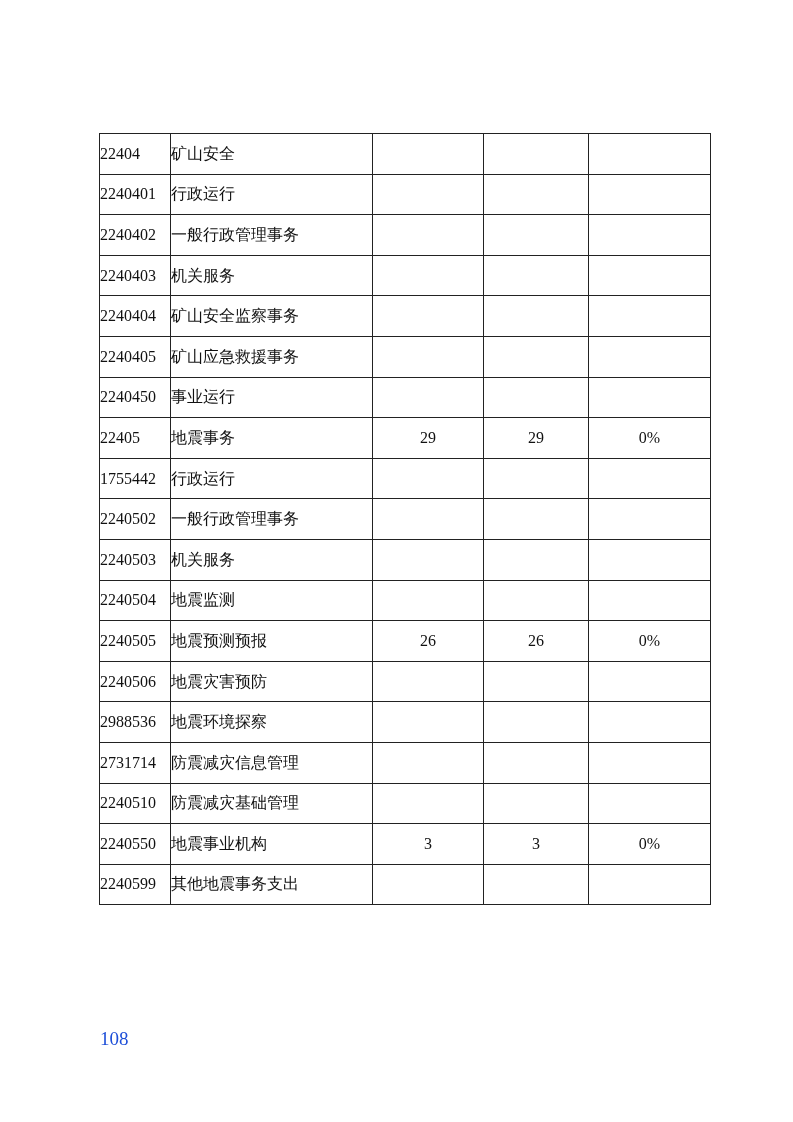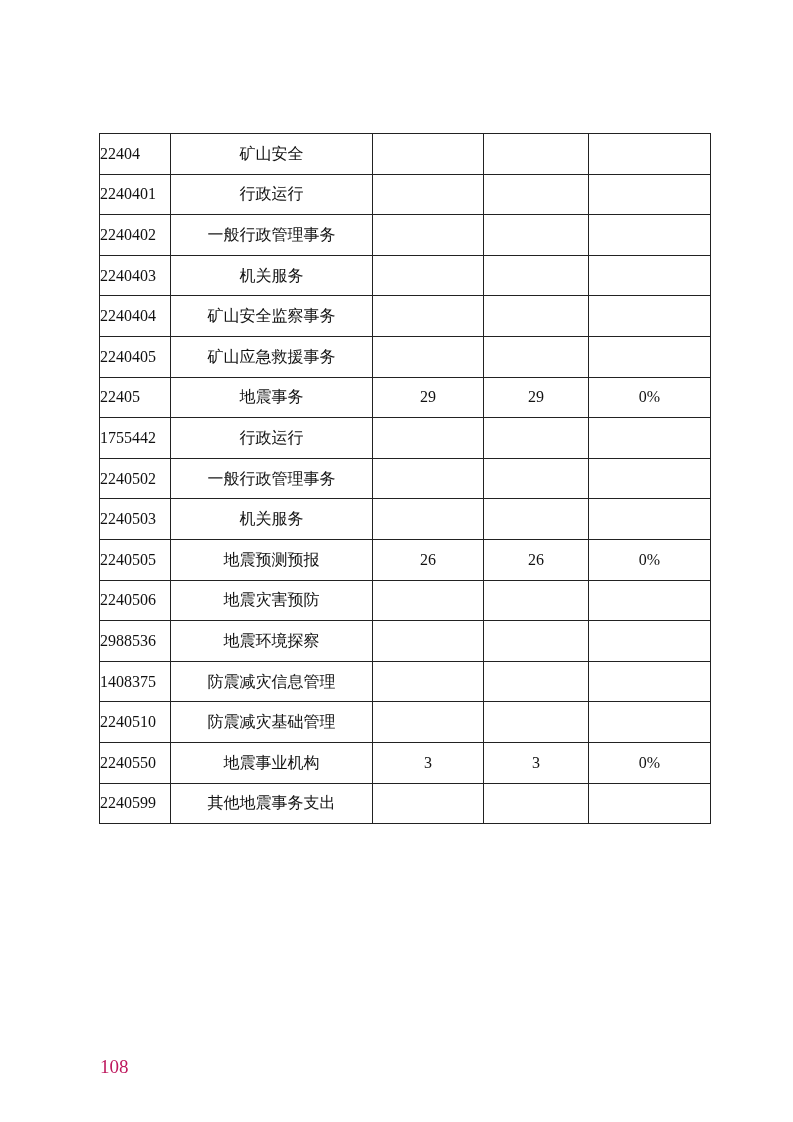--- a/index.html
+++ b/index.html
@@ -36,32 +36,32 @@
     overflow: hidden;
     white-space: nowrap;
   }
   td.col-code {
     width: 70px;
     text-align: left;
     padding-left: 5px;
   }
   td.col-name {
     width: 201px;
-    text-align: center;
+    text-align: left;
     padding-left: 8px;
   }
   td.col-v1 { width: 110px; text-align: center; }
   td.col-v2 { width: 104px; text-align: center; }
   td.col-v3 { width: 121px; text-align: center; }
   .page-number {
     position: absolute;
     left: 100px;
-    top: 1056px;
+    top: 1028px;
     font-size: 19px;
-    color: #be185d;
+    color: #1d4ed8;
   }
 </style>
 </head>
 <body>
 
 <div class="page">
 
   <div class="table-wrap">
     <table class="budget">
       <tbody>
@@ -96,20 +96,27 @@
           <tr>
     <td class="col-code">2240404</td>
     <td class="col-name">矿山安全监察事务</td>
     <td class="col-v1"></td>
     <td class="col-v2"></td>
     <td class="col-v3"></td>
   </tr>
           <tr>
     <td class="col-code">2240405</td>
     <td class="col-name">矿山应急救援事务</td>
+    <td class="col-v1"></td>
+    <td class="col-v2"></td>
+    <td class="col-v3"></td>
+  </tr>
+          <tr>
+    <td class="col-code">2240450</td>
+    <td class="col-name">事业运行</td>
     <td class="col-v1"></td>
     <td class="col-v2"></td>
     <td class="col-v3"></td>
   </tr>
           <tr>
     <td class="col-code">22405</td>
     <td class="col-name">地震事务</td>
     <td class="col-v1">29</td>
     <td class="col-v2">29</td>
     <td class="col-v3">0%</td>
@@ -129,20 +136,27 @@
     <td class="col-v3"></td>
   </tr>
           <tr>
     <td class="col-code">2240503</td>
     <td class="col-name">机关服务</td>
     <td class="col-v1"></td>
     <td class="col-v2"></td>
     <td class="col-v3"></td>
   </tr>
           <tr>
+    <td class="col-code">2240504</td>
+    <td class="col-name">地震监测</td>
+    <td class="col-v1"></td>
+    <td class="col-v2"></td>
+    <td class="col-v3"></td>
+  </tr>
+          <tr>
     <td class="col-code">2240505</td>
     <td class="col-name">地震预测预报</td>
     <td class="col-v1">26</td>
     <td class="col-v2">26</td>
     <td class="col-v3">0%</td>
   </tr>
           <tr>
     <td class="col-code">2240506</td>
     <td class="col-name">地震灾害预防</td>
     <td class="col-v1"></td>
@@ -150,21 +164,21 @@
     <td class="col-v3"></td>
   </tr>
           <tr>
     <td class="col-code">2988536</td>
     <td class="col-name">地震环境探察</td>
     <td class="col-v1"></td>
     <td class="col-v2"></td>
     <td class="col-v3"></td>
   </tr>
           <tr>
-    <td class="col-code">1408375</td>
+    <td class="col-code">2731714</td>
     <td class="col-name">防震减灾信息管理</td>
     <td class="col-v1"></td>
     <td class="col-v2"></td>
     <td class="col-v3"></td>
   </tr>
           <tr>
     <td class="col-code">2240510</td>
     <td class="col-name">防震减灾基础管理</td>
     <td class="col-v1"></td>
     <td class="col-v2"></td>

